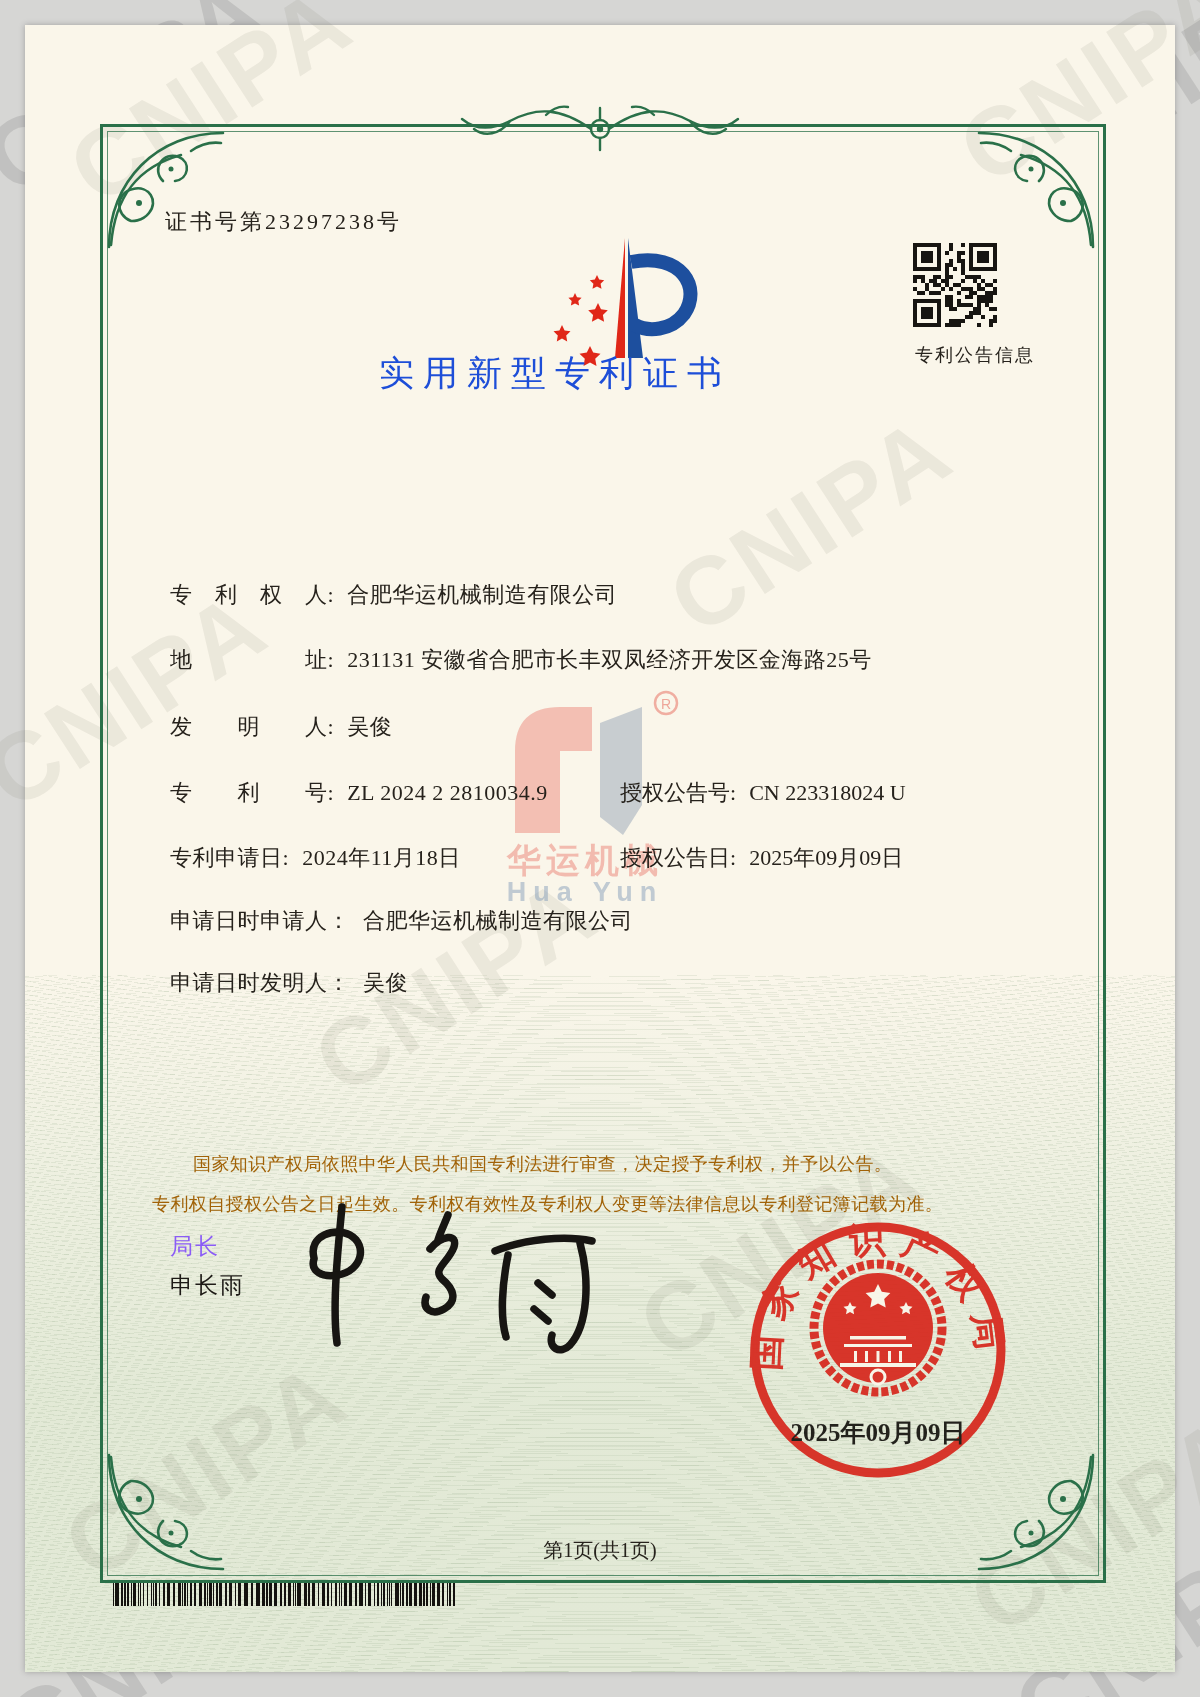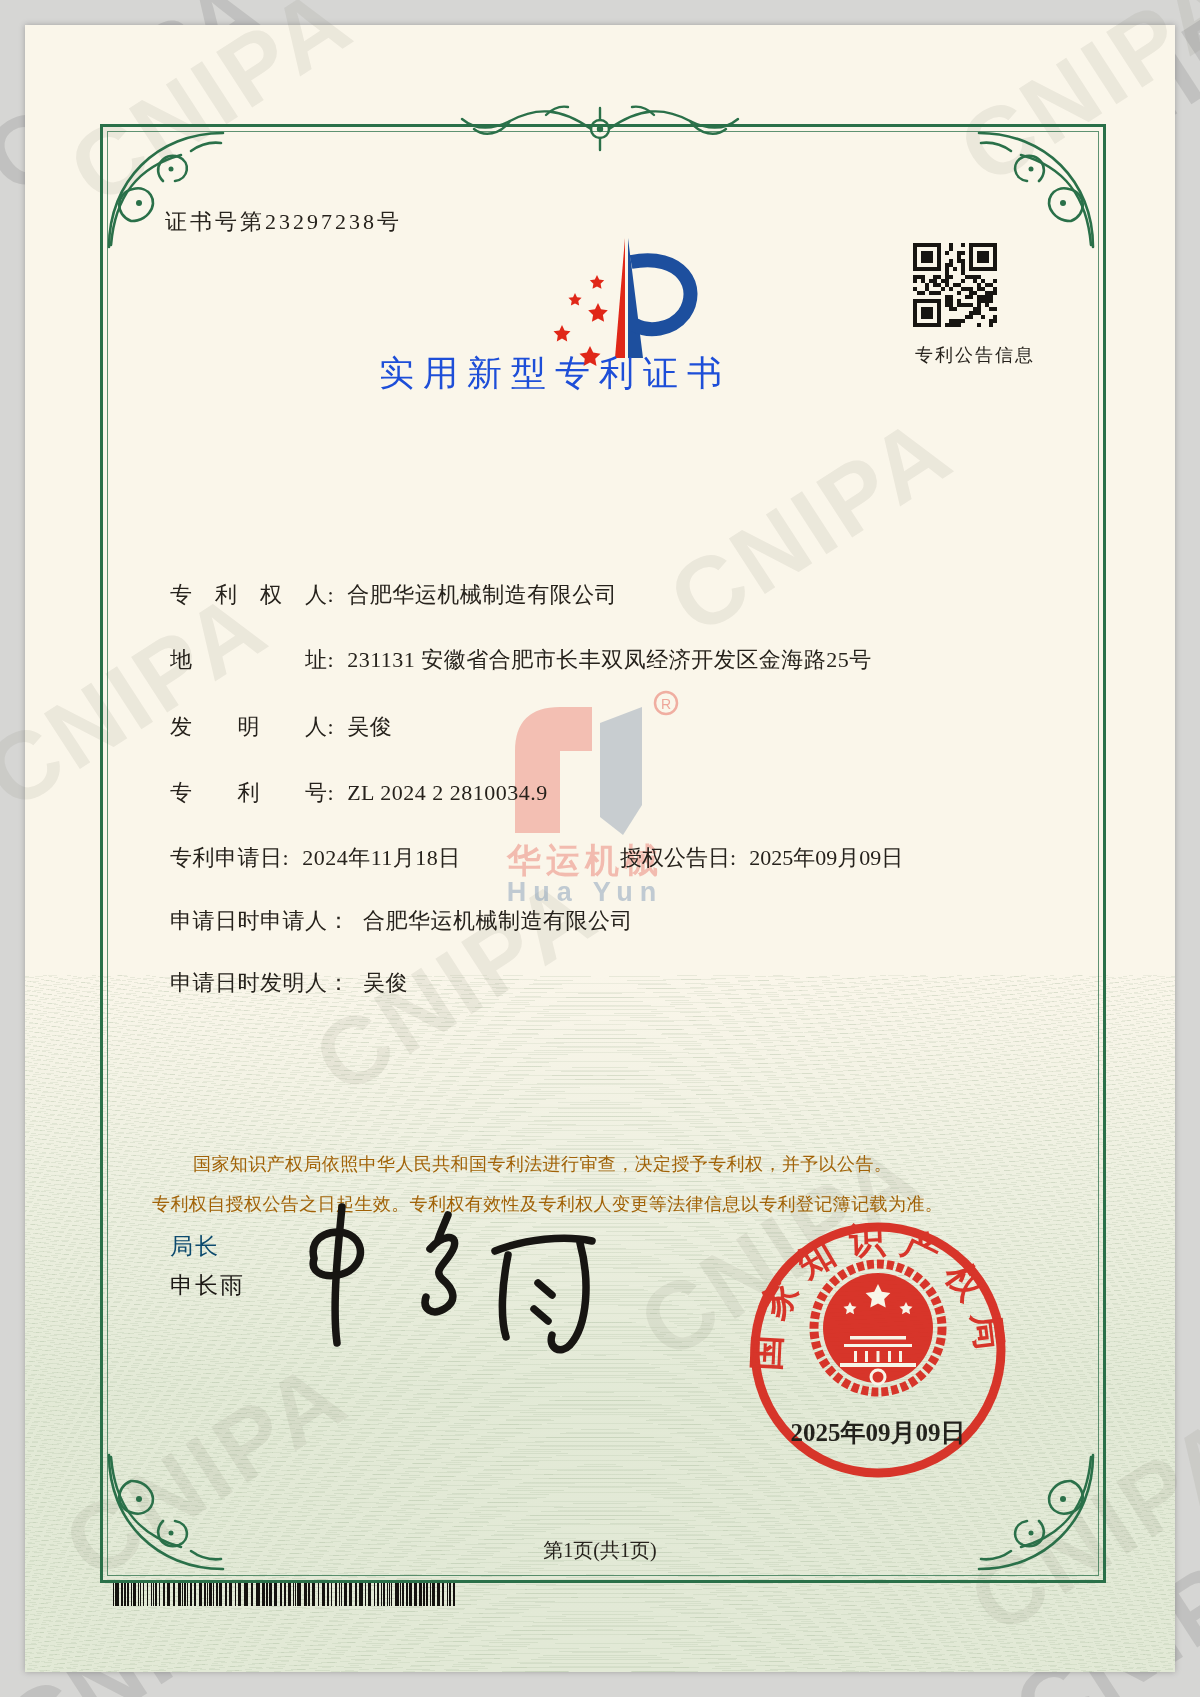--- a/index.html
+++ b/index.html
@@ -46,21 +46,21 @@
   .fcol2{position:absolute;left:595px;font-size:22px;color:#26221c;white-space:nowrap;}
   .fcol2 .val{margin-left:13px;}
   .r1{top:490px;} .r2{top:555px;} .r3{top:620px;} .r4{top:687px;}
   .r5{top:753px;} .r6{top:818px;text-align:center;} .r7{top:881px;} .r8{top:943px;}
 
   .legal{position:absolute;font-size:18px;color:#a16207;white-space:nowrap;letter-spacing:.4px;}
   .lg1{left:168px;top:1127px;}
   .lg2{left:127px;top:1167px;}
 
   .dir-title{position:absolute;left:145px;top:1206px;font-family:"Liberation Sans","DejaVu Sans",sans-serif;
-             font-size:23px;color:#0c4a6e;letter-spacing:2px;}
+             font-size:23px;color:#8b5cf6;letter-spacing:2px;}
   .dir-name{position:absolute;left:145px;top:1245px;font-family:Liberation Serif, serif;
             font-size:23px;color:#1d1a16;letter-spacing:2px;}
 
   .footer{position:absolute;left:0;top:1512px;width:1150px;text-align:center;font-size:20px;color:#26221c;}
 
   
   .cwm{position:absolute;z-index:1;}
   .cwm-cn{position:absolute;left:450px;top:813px;width:220px;text-align:center;font-size:34px;font-weight:bold;
           letter-spacing:5px;color:rgba(231,104,92,.42);}
   .cwm-en{position:absolute;left:450px;top:852px;width:220px;text-align:center;
@@ -407,20 +407,23 @@
       </div>
       <div class="frow r3">
         <span class="lbl">地　　　　　址:</span><span class="val">231131 安徽省合肥市长丰双凤经济开发区金海路25号</span>
       </div>
       <div class="frow r4">
         <span class="lbl">发　　明　　人:</span><span class="val">吴俊</span>
       </div>
       <div class="frow r5">
         <span class="lbl">专　　利　　号:</span><span class="val">ZL 2024 2 2810034.9</span>
       </div>
+      <div class="fcol2 r5">
+        <span class="lbl">授权公告号:</span><span class="val">CN 223318024 U</span>
+      </div>
       <div class="frow r6">
         <span class="lbl">专利申请日:</span><span class="val">2024年11月18日</span>
       </div>
       <div class="fcol2 r6">
         <span class="lbl">授权公告日:</span><span class="val">2025年09月09日</span>
       </div>
       <div class="frow r7">
         <span class="lbl">申请日时申请人：</span><span class="val">合肥华运机械制造有限公司</span>
       </div>
       <div class="frow r8">

